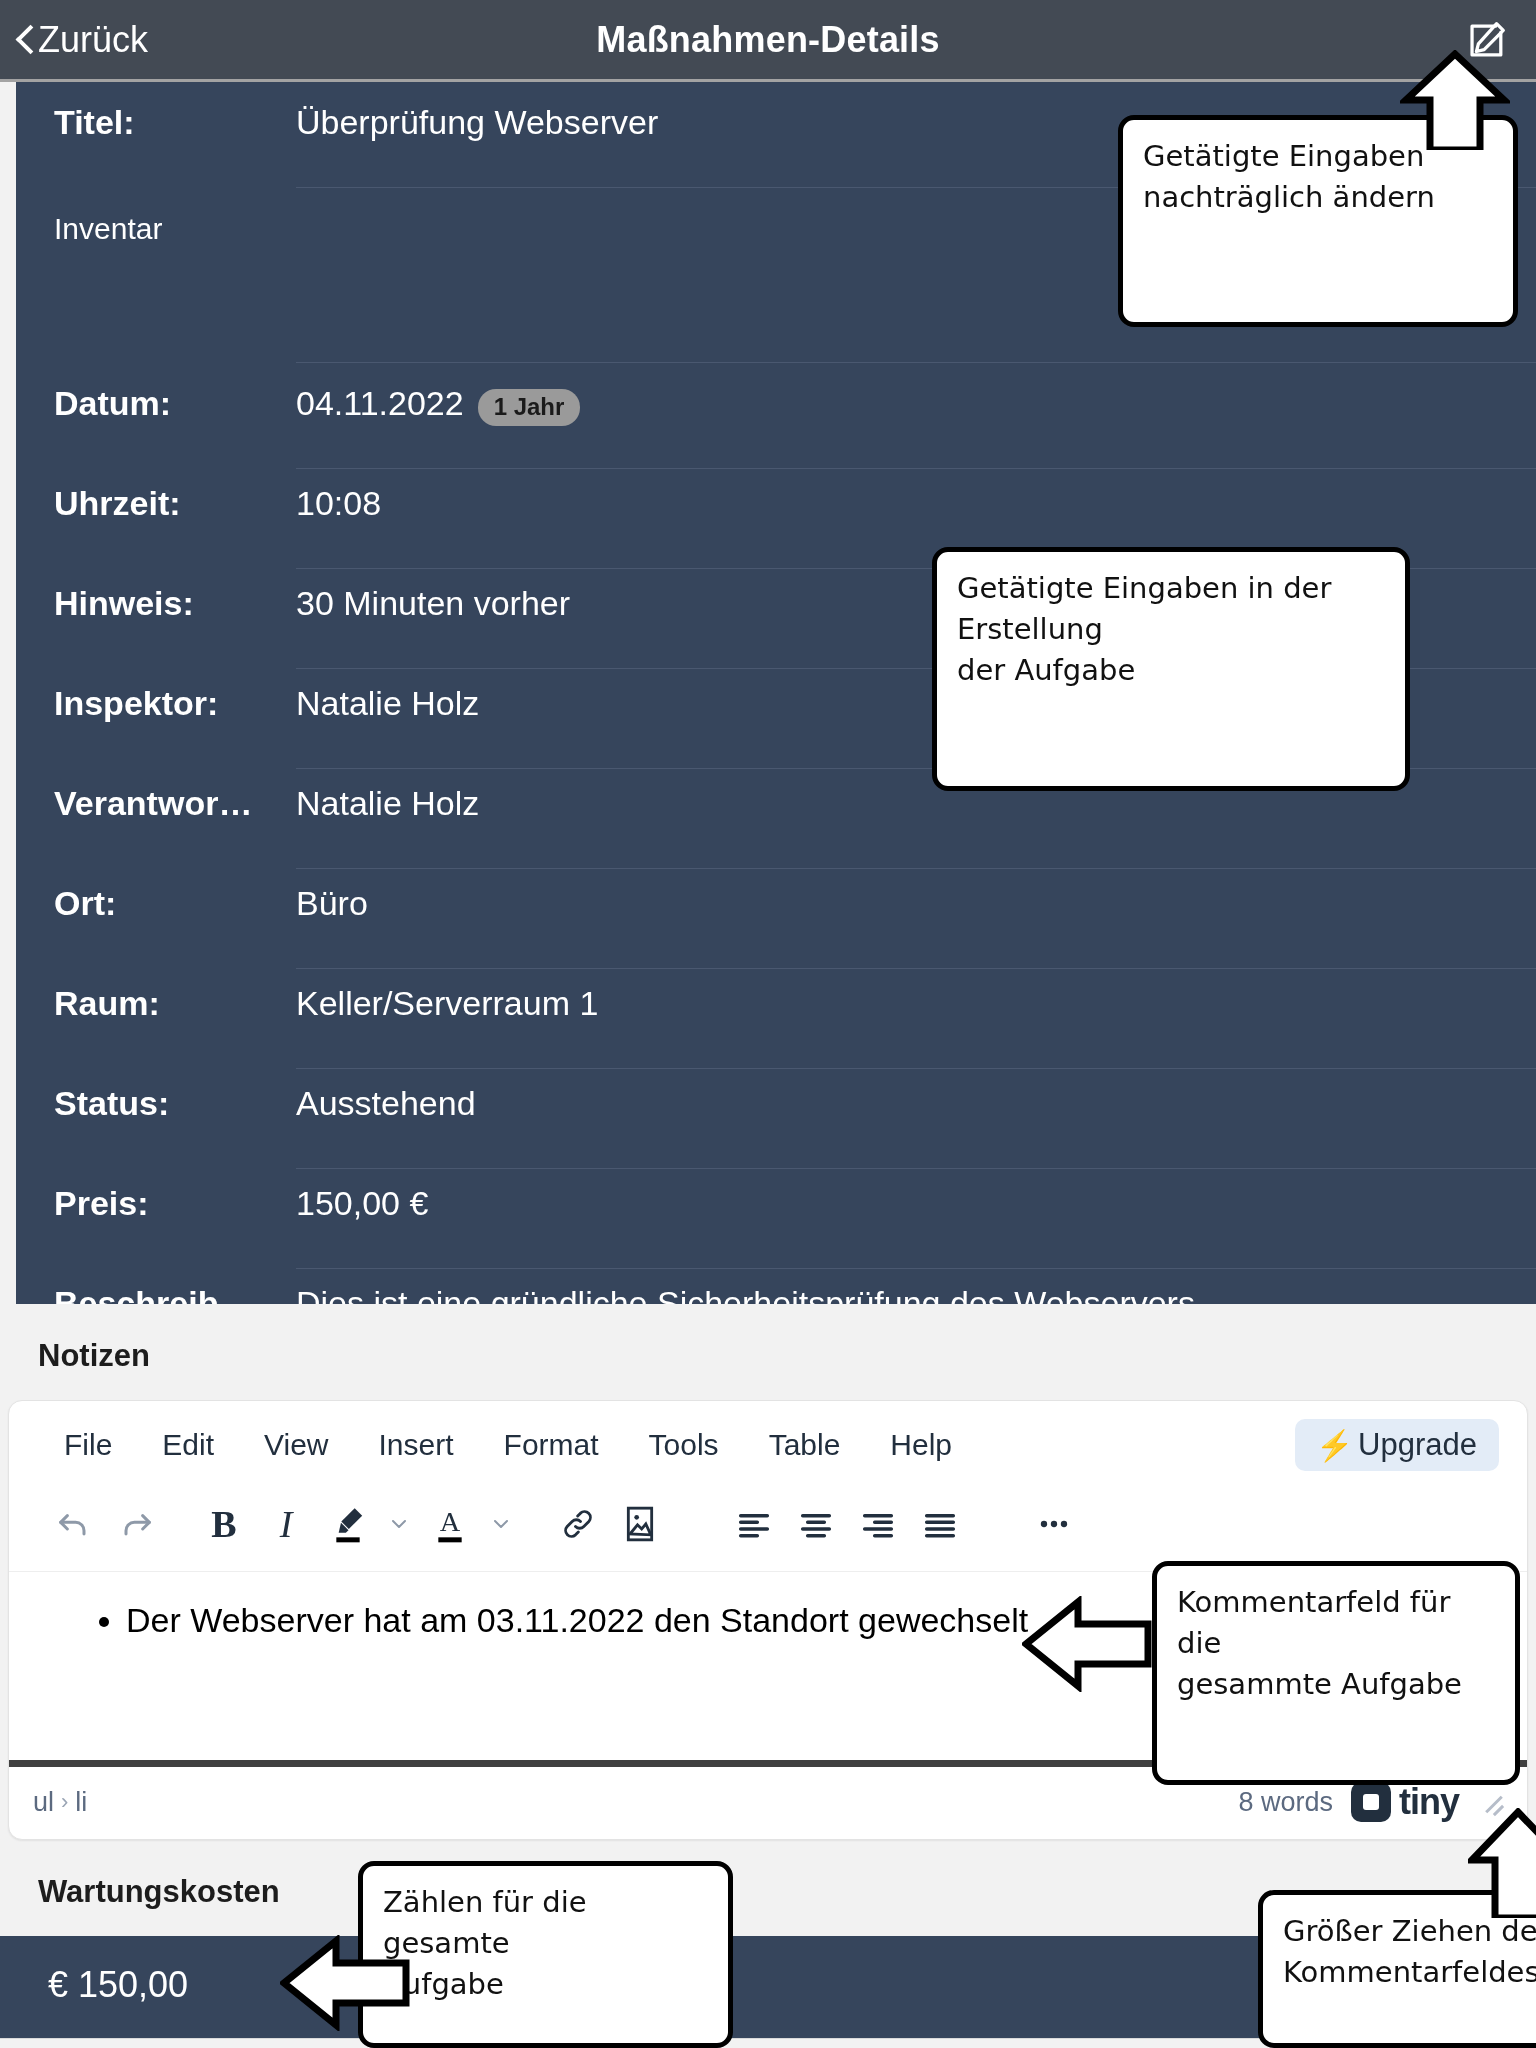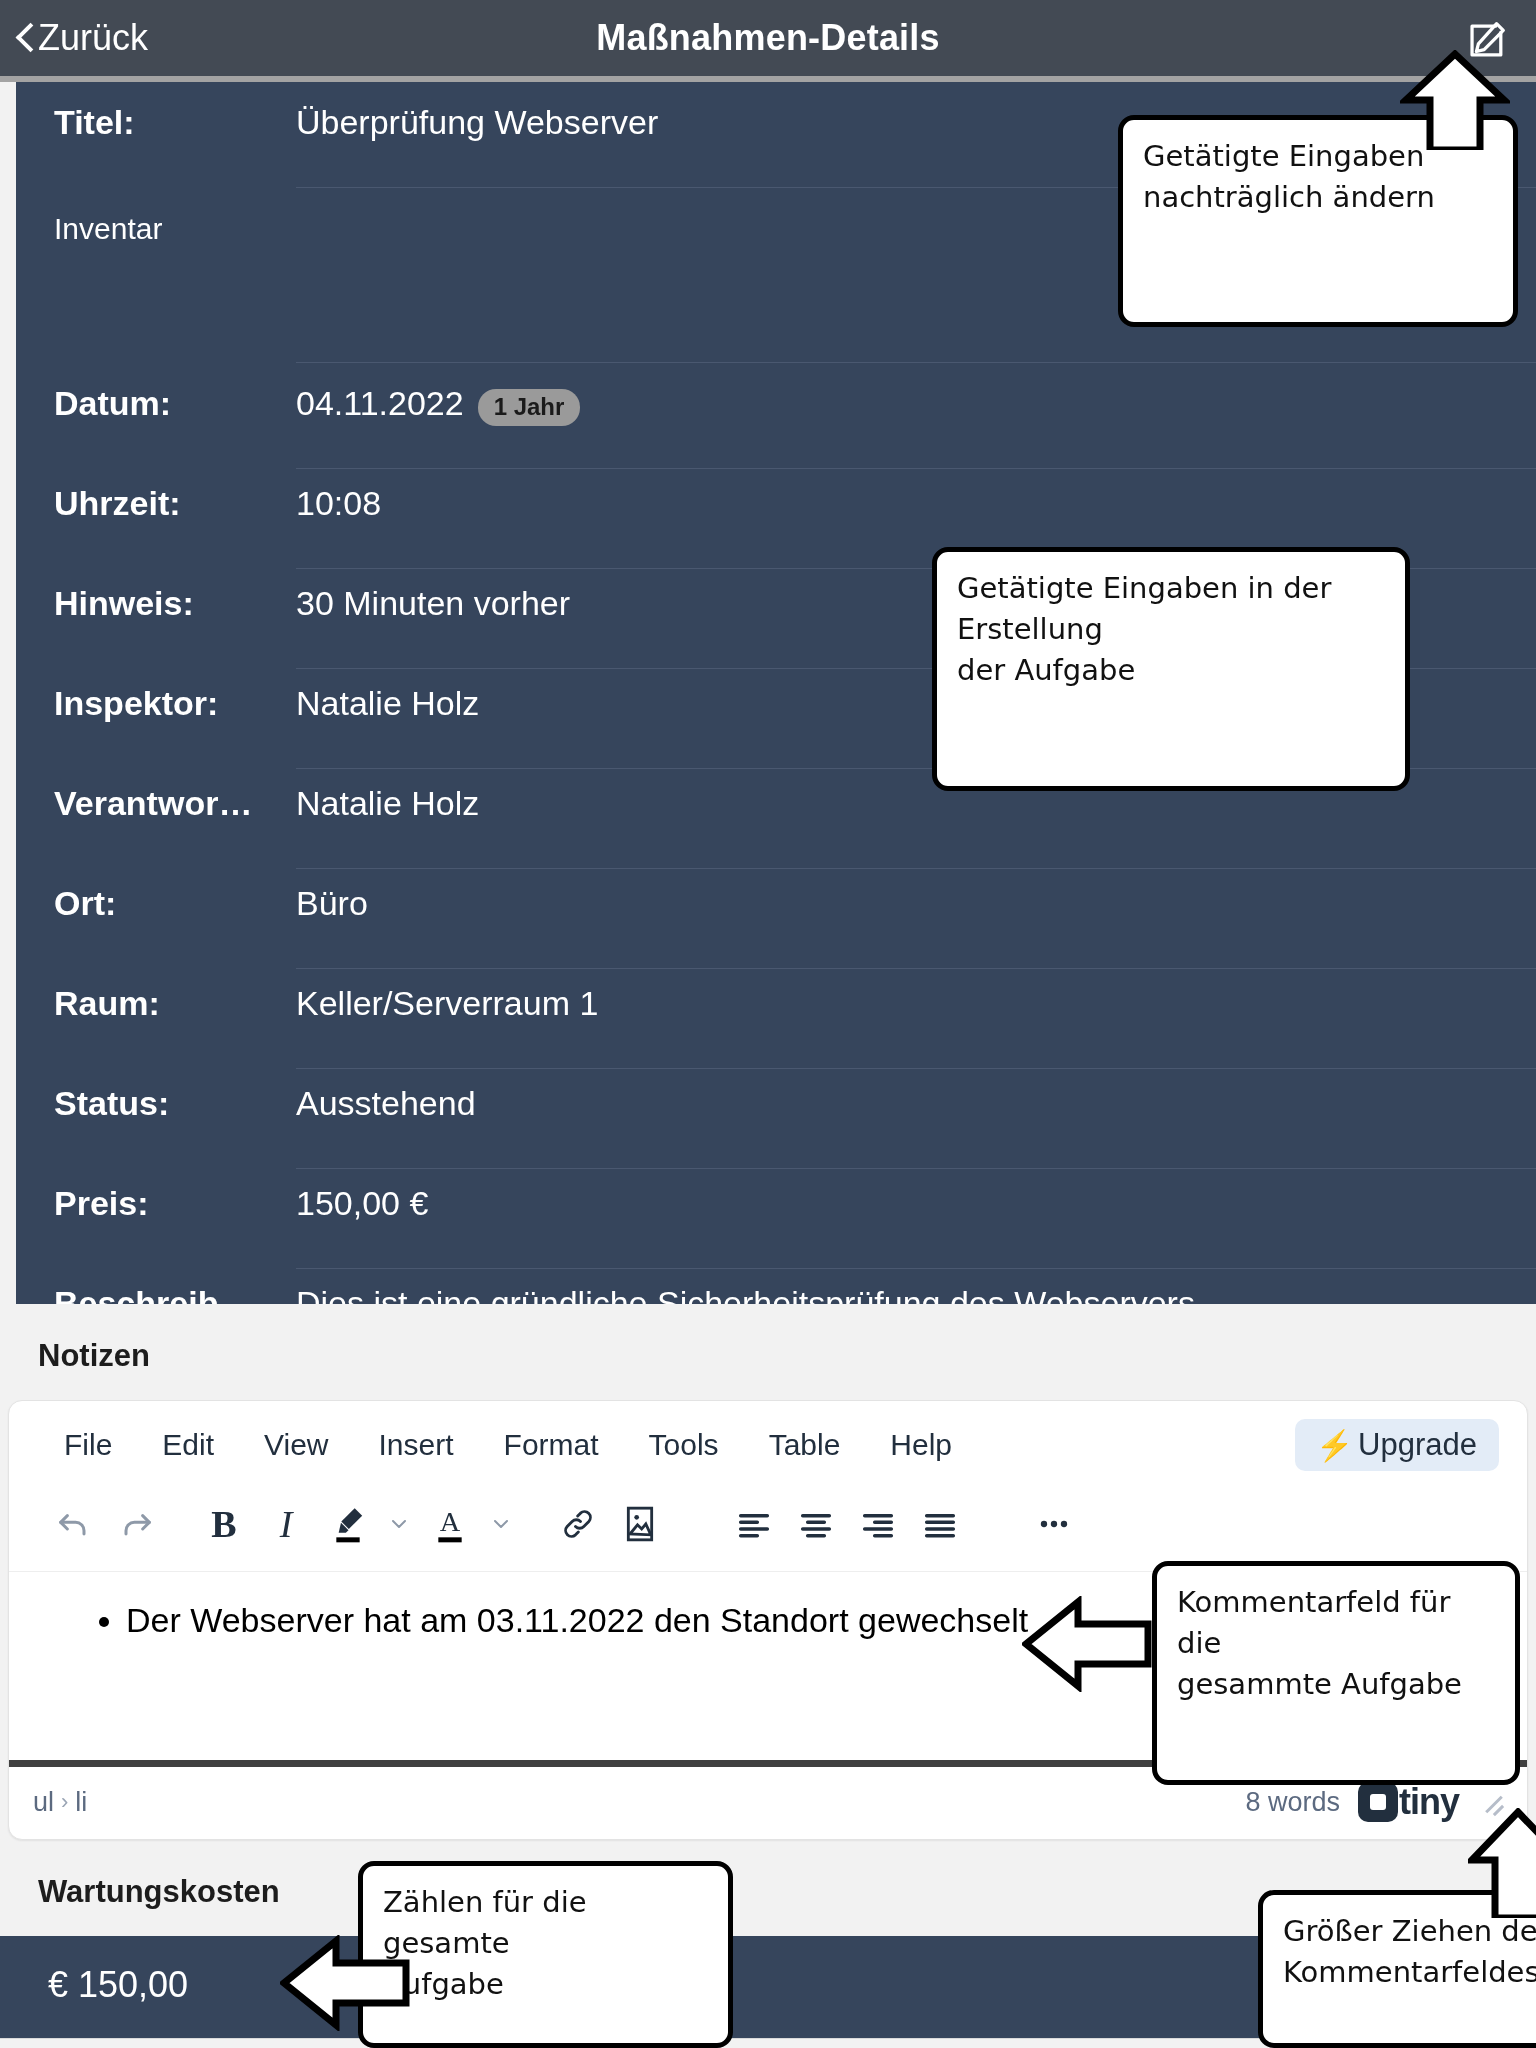--- a/index.html
+++ b/index.html
@@ -18,21 +18,21 @@
     background: #f2f2f2;
   }
 
   
   .navbar {
     position: absolute;
     top: 0; left: 0;
     width: 1536px;
     height: 82px;
     background: #434a54;
-    border-bottom: 6px solid #a3a3a3;
+    border-bottom: 3px solid #a3a3a3;
     display: flex;
     align-items: center;
     color: #ffffff;
   }
   .nav-back {
     display: flex;
     align-items: center;
     gap: 4px;
     margin-left: 16px;
     font-size: 36px;
@@ -236,21 +236,21 @@
   .path-sep { color: #9aa5b5; padding: 0 7px; font-size: 22px; }
   .status-right {
     margin-left: auto;
     display: flex;
     align-items: center;
     gap: 18px;
   }
   .tiny-logo {
     display: flex;
     align-items: center;
-    gap: 1px;
+    gap: 8px;
   }
   .tiny-mark {
     width: 40px; height: 40px;
     background: #222f3e;
     border-radius: 10px;
     position: relative;
   }
   .tiny-mark::after {
     content: "";
     position: absolute;

